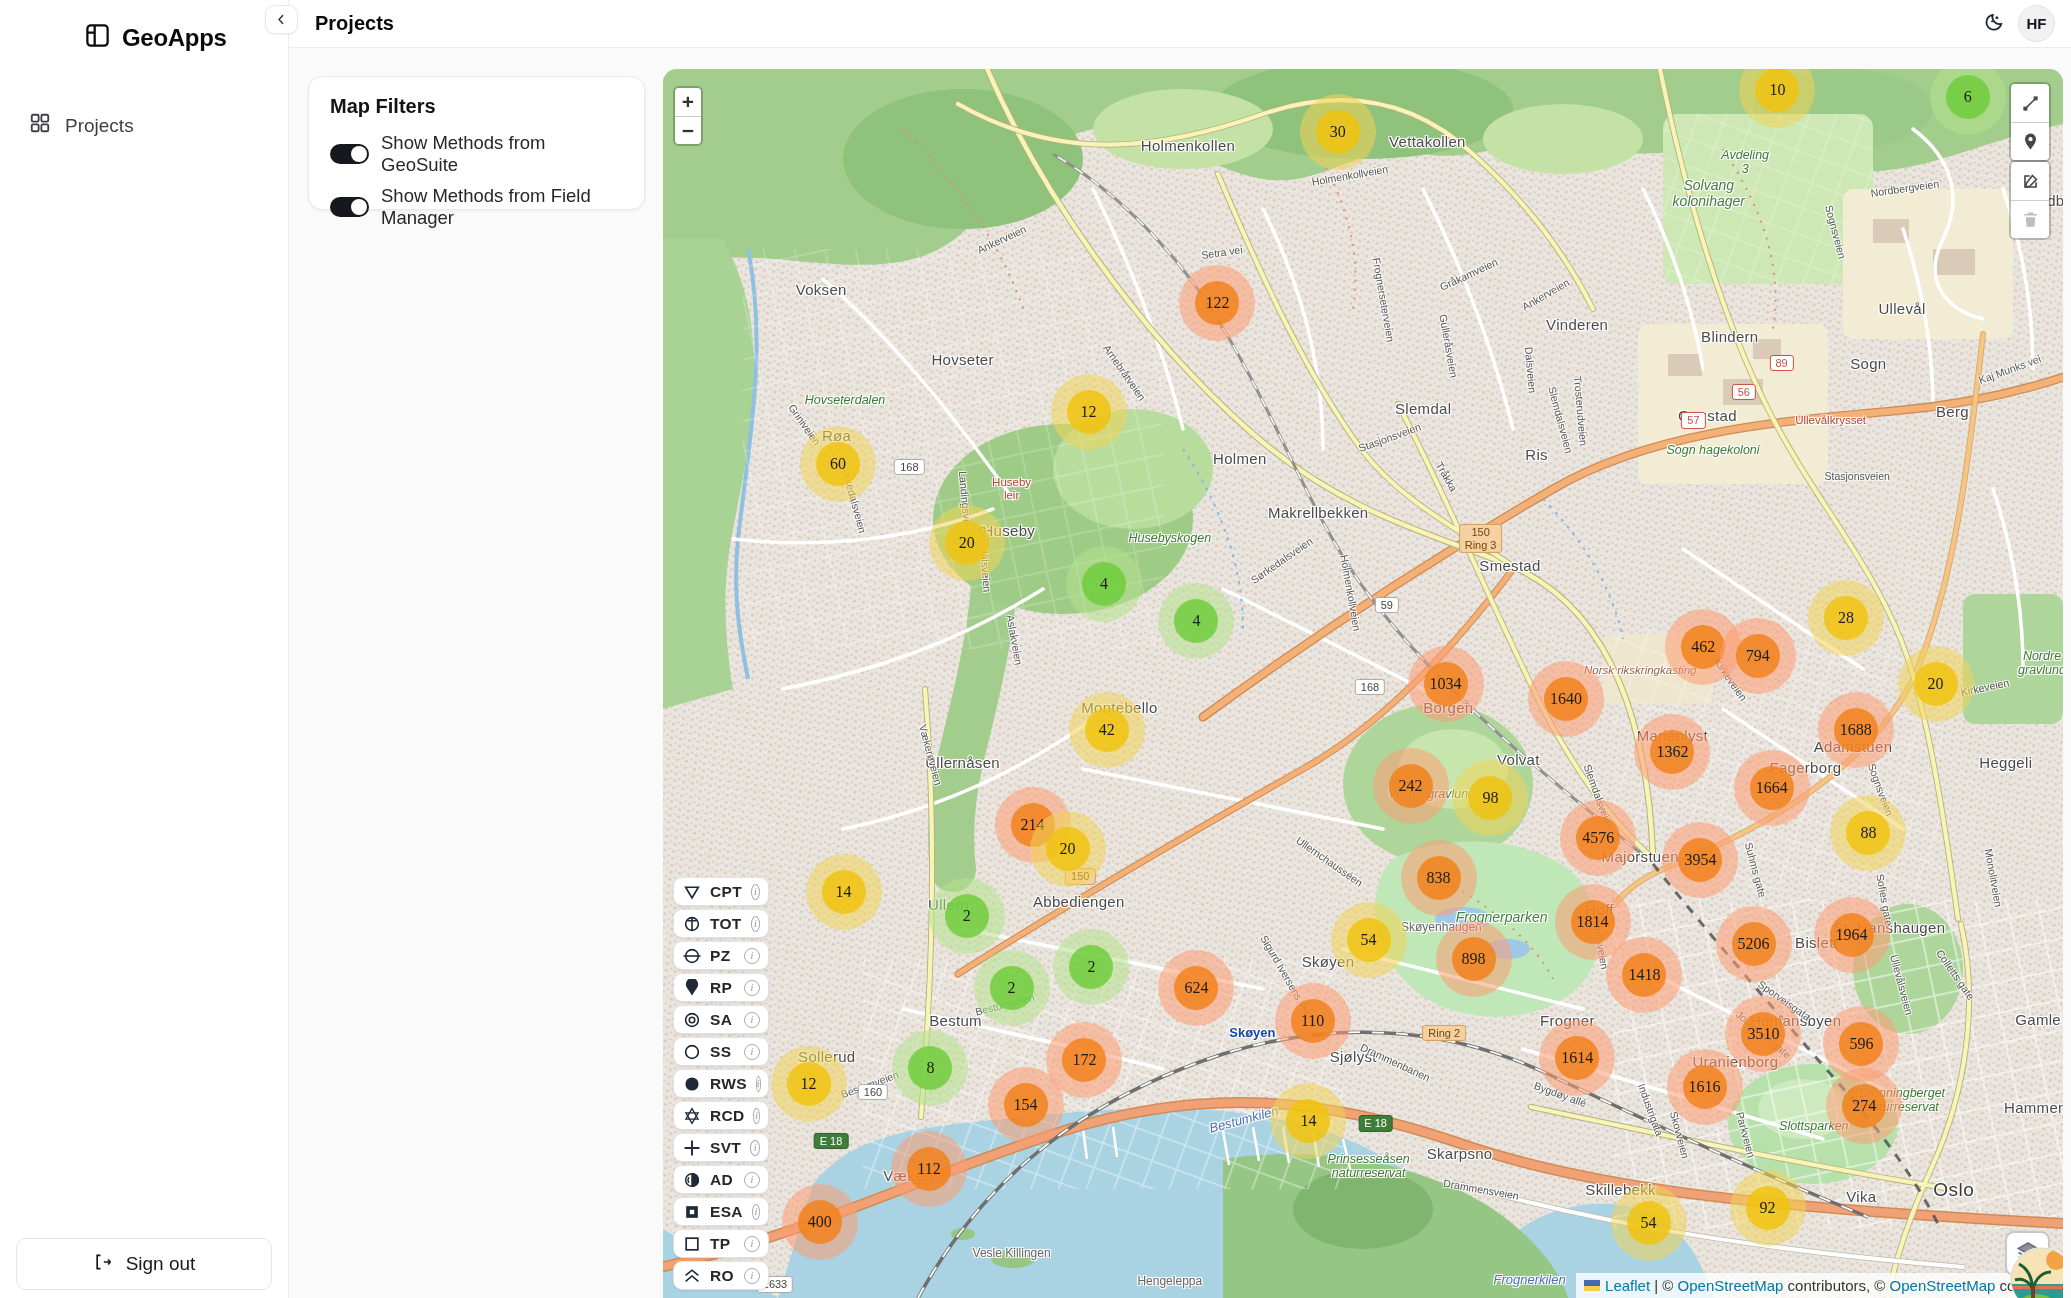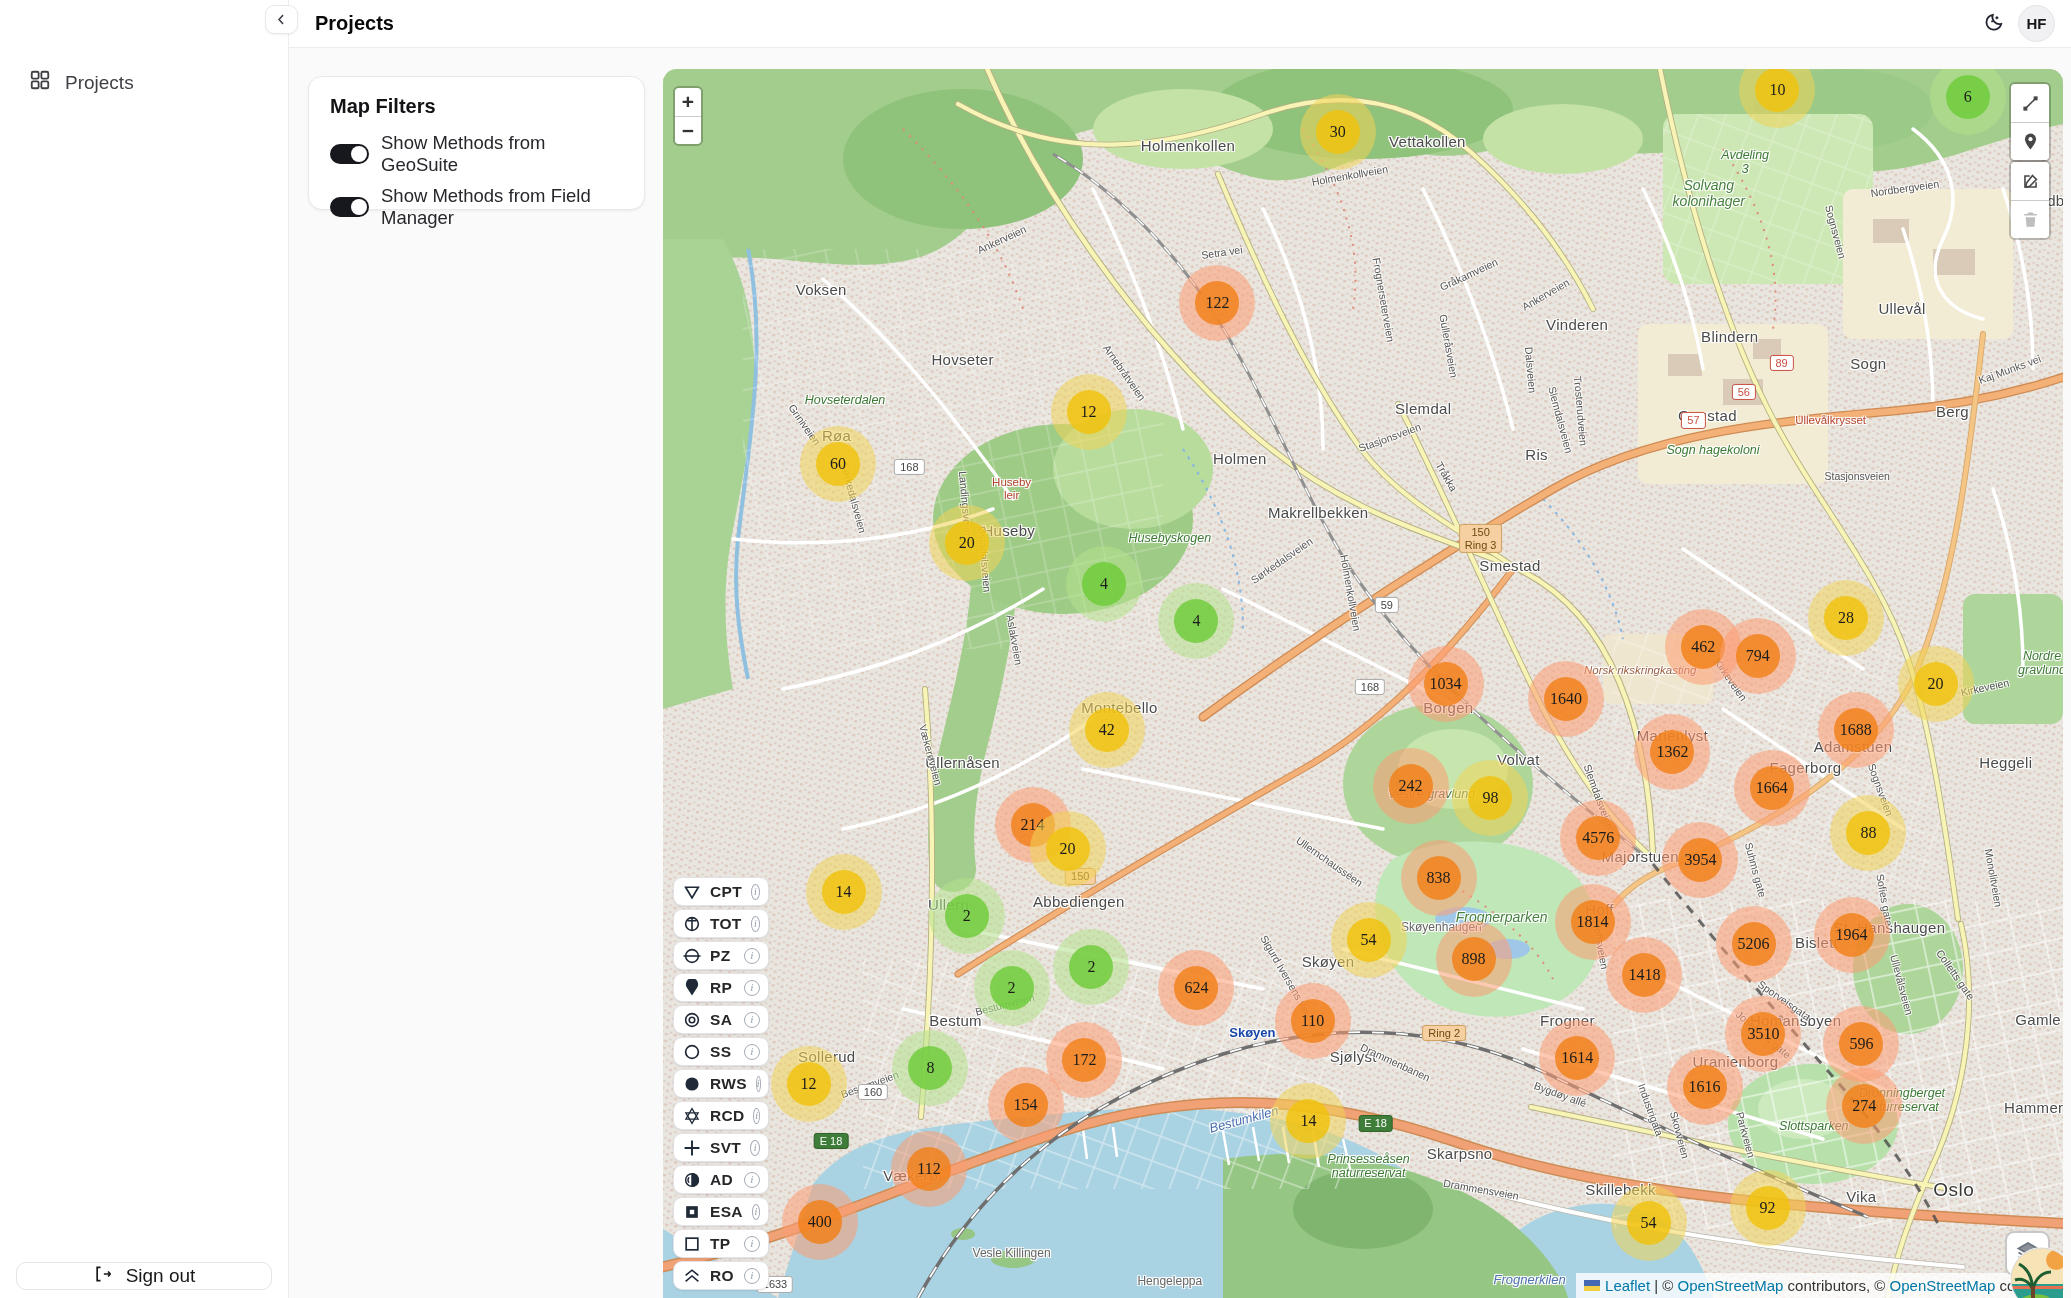--- a/index.html
+++ b/index.html
@@ -11,21 +11,21 @@
              display:flex; flex-direction:column; padding:16px 16px 8px; flex-shrink:0; }
   .brand { display:flex; align-items:center; gap:11px; padding:6px 4px 6px 68px; }
   .brand svg { width:27px; height:27px; }
   .brand-name { font-size:24px; font-weight:700; letter-spacing:-.3px; color:#0b0b0f; }
   .nav { margin-top:44px; display:flex; flex-direction:column; gap:8px; }
   .nav-item { display:flex; align-items:center; gap:14px; padding:9px 13px; border-radius:10px;
               font-size:19px; color:#3f3f46; cursor:pointer; }
   .nav-item.active { background:#f4f4f5; color:#18181b; }
   .nav-item svg { width:22px; height:22px; flex-shrink:0; }
   .signout { margin-top:auto; display:flex; align-items:center; justify-content:center; gap:13px;
-             height:28px; border:1px solid #e4e4e7; background:#fff; border-radius:10px;
+             height:52px; border:1px solid #e4e4e7; background:#fff; border-radius:10px;
              font-size:19px; color:#18181b; cursor:pointer; font-family:inherit; }
   .signout svg { width:20px; height:20px; }
 
   
   .main { flex:1; display:flex; flex-direction:column; position:relative; background:#fafafa; }
   .topbar { height:48px; background:#fff; border-bottom:1px solid #ececee; display:flex;
             align-items:center; padding:0 16px 0 26px; }
   .back-btn { position:absolute; left:-24px; top:5px; width:33px; height:29px; background:#fff;
               border:1px solid #e8e8ea; border-radius:9px; box-shadow:0 1px 2px rgba(0,0,0,.06);
               display:flex; align-items:center; justify-content:center; cursor:pointer; z-index:50; }
@@ -119,20 +119,29 @@
   .flag { display:inline-block; width:16px; height:11px; margin-right:5px; position:relative; top:0px; }
   .flag .t { display:block; width:100%; height:50%; background:#4269b2; }
   .flag .b { display:block; width:100%; height:50%; background:#f3cf45; }
 
   .logo-badge { position:absolute; right:-12px; bottom:-14px; width:66px; height:66px; z-index:40; }
 </style>
 </head>
 <body>
 
 <aside class="sidebar">
+  <div class="brand">
+    <span>
+      <svg viewBox="0 0 24 24" fill="none" stroke="#0b0b0f" stroke-width="2" width="27" height="27">
+        <rect x="3" y="3" width="18" height="18" rx="3"></rect>
+          <path d="M9.5 3v18M3 9.5h6.5"></path>
+      </svg>
+    </span>
+    <span class="brand-name">GeoApps</span>
+  </div>
   <nav class="nav">
     <div class="nav-item">
       <span>
         <svg viewBox="0 0 24 24" fill="none" stroke="#3f3f46" stroke-width="2" width="22" height="22">
           <rect x="3" y="3" width="7.5" height="7.5" rx="1.5"></rect>
             <rect x="13.5" y="3" width="7.5" height="7.5" rx="1.5"></rect>
           <rect x="3" y="13.5" width="7.5" height="7.5" rx="1.5"></rect>
             <rect x="13.5" y="13.5" width="7.5" height="7.5" rx="1.5"></rect>
         </svg>
       </span>

